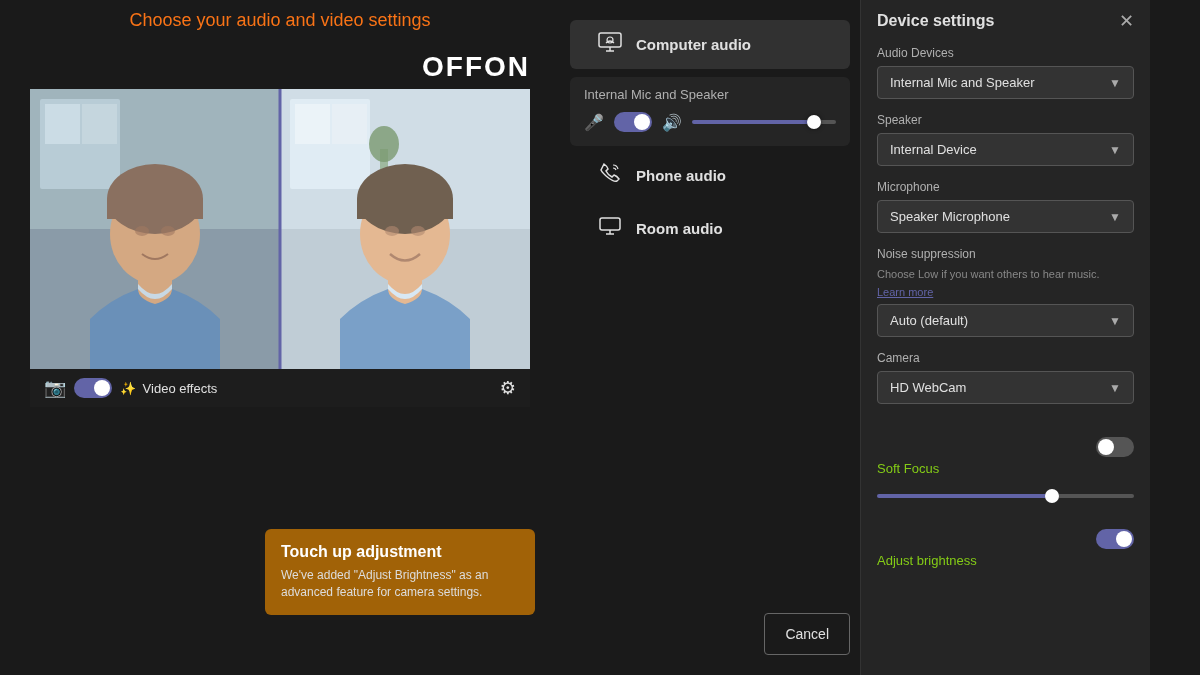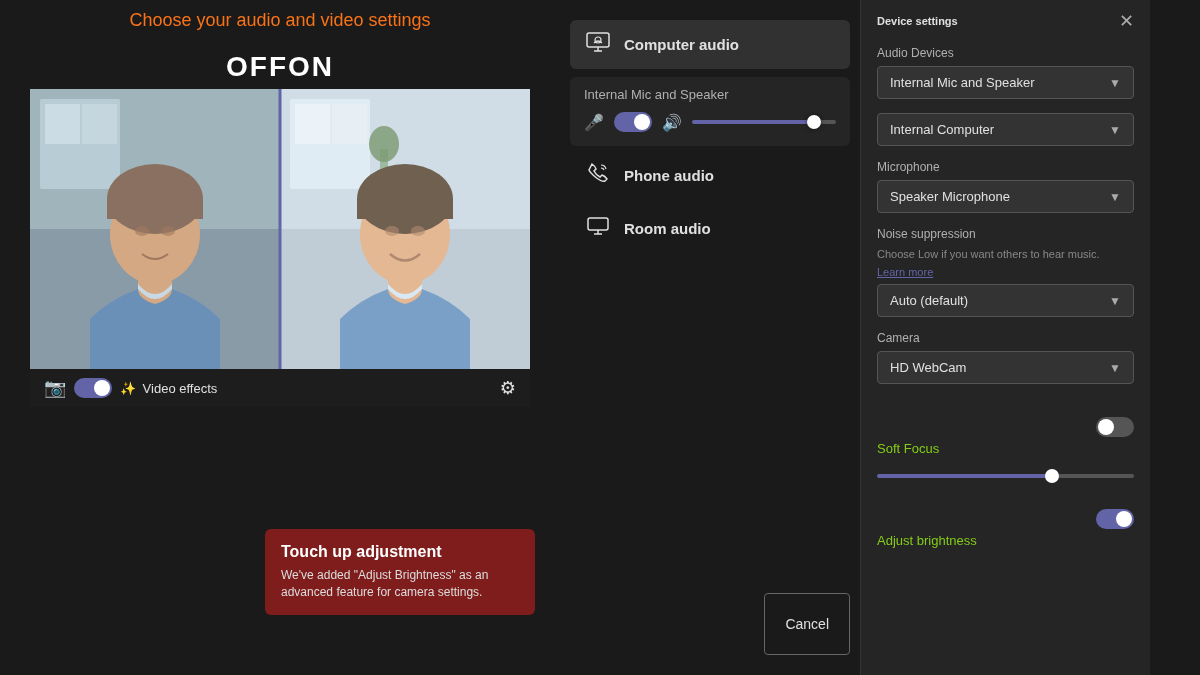--- a/index.html
+++ b/index.html
@@ -35,21 +35,21 @@
       color: #f97316;
       font-size: 18px;
       font-weight: 500;
       margin-bottom: 20px;
       text-align: center;
     }
 
     .off-on-labels {
       display: flex;
       width: 500px;
-      justify-content: center;
+      justify-content: flex-end;
       margin-bottom: 6px;
     }
 
     .off-label, .on-label {
       font-size: 28px;
       font-weight: 700;
       color: #fff;
       letter-spacing: 2px;
     }
 
@@ -151,21 +151,21 @@
       font-size: 18px;
       color: #e0e0e0;
       cursor: pointer;
     }
 
     .tooltip-box {
       position: absolute;
       bottom: 60px;
       left: 265px;
       width: 270px;
-      background: #7f1d1d;
+      background: #a16207;
       border-radius: 6px;
       padding: 14px 16px;
       z-index: 10;
     }
 
     .tooltip-title {
       font-size: 16px;
       font-weight: 700;
       color: #fff;
       margin-bottom: 6px;
@@ -183,21 +183,21 @@
       padding: 20px 10px;
       display: flex;
       flex-direction: column;
       gap: 4px;
     }
 
     .audio-option {
       display: flex;
       align-items: center;
       gap: 12px;
-      padding: 12px 14px;
+      padding: 12px 26px;
       border-radius: 6px;
       cursor: pointer;
       background: transparent;
     }
 
     .audio-option.selected {
       background: rgba(255,255,255,0.1);
     }
 
     .audio-option-icon {
@@ -264,21 +264,21 @@
     }
 
     .speaker-icon {
       font-size: 16px;
       color: #aaa;
     }
 
     .cancel-btn {
       margin-top: auto;
       align-self: flex-end;
-      padding: 22px 20px;
+      padding: 12px 20px;
       background: transparent;
       border: 1px solid #666;
       color: #e0e0e0;
       border-radius: 4px;
       font-size: 14px;
       cursor: pointer;
     }
 
     
     .right-panel {
@@ -292,21 +292,21 @@
     }
 
     .panel-header {
       display: flex;
       justify-content: space-between;
       align-items: center;
       margin-bottom: 14px;
     }
 
     .panel-title {
-      font-size: 11px;
+      font-size: 16px;
       font-weight: 600;
       color: #e0e0e0;
     }
 
     .close-icon {
       font-size: 18px;
       color: #aaa;
       cursor: pointer;
     }
 
@@ -579,22 +579,23 @@
 
     <div class="setting-group">
       <div class="setting-label">Audio Devices</div>
       <div class="setting-dropdown">
         <span>Internal Mic and Speaker</span>
         <span class="dropdown-arrow">▼</span>
       </div>
     </div>
 
     <div class="setting-group">
+      <div class="setting-label">Speaker</div>
       <div class="setting-dropdown">
-        <span>Internal Computer</span>
+        <span>Internal Device</span>
         <span class="dropdown-arrow">▼</span>
       </div>
     </div>
 
     <div class="setting-group">
       <div class="setting-label">Microphone</div>
       <div class="setting-dropdown">
         <span>Speaker Microphone</span>
         <span class="dropdown-arrow">▼</span>
       </div>

